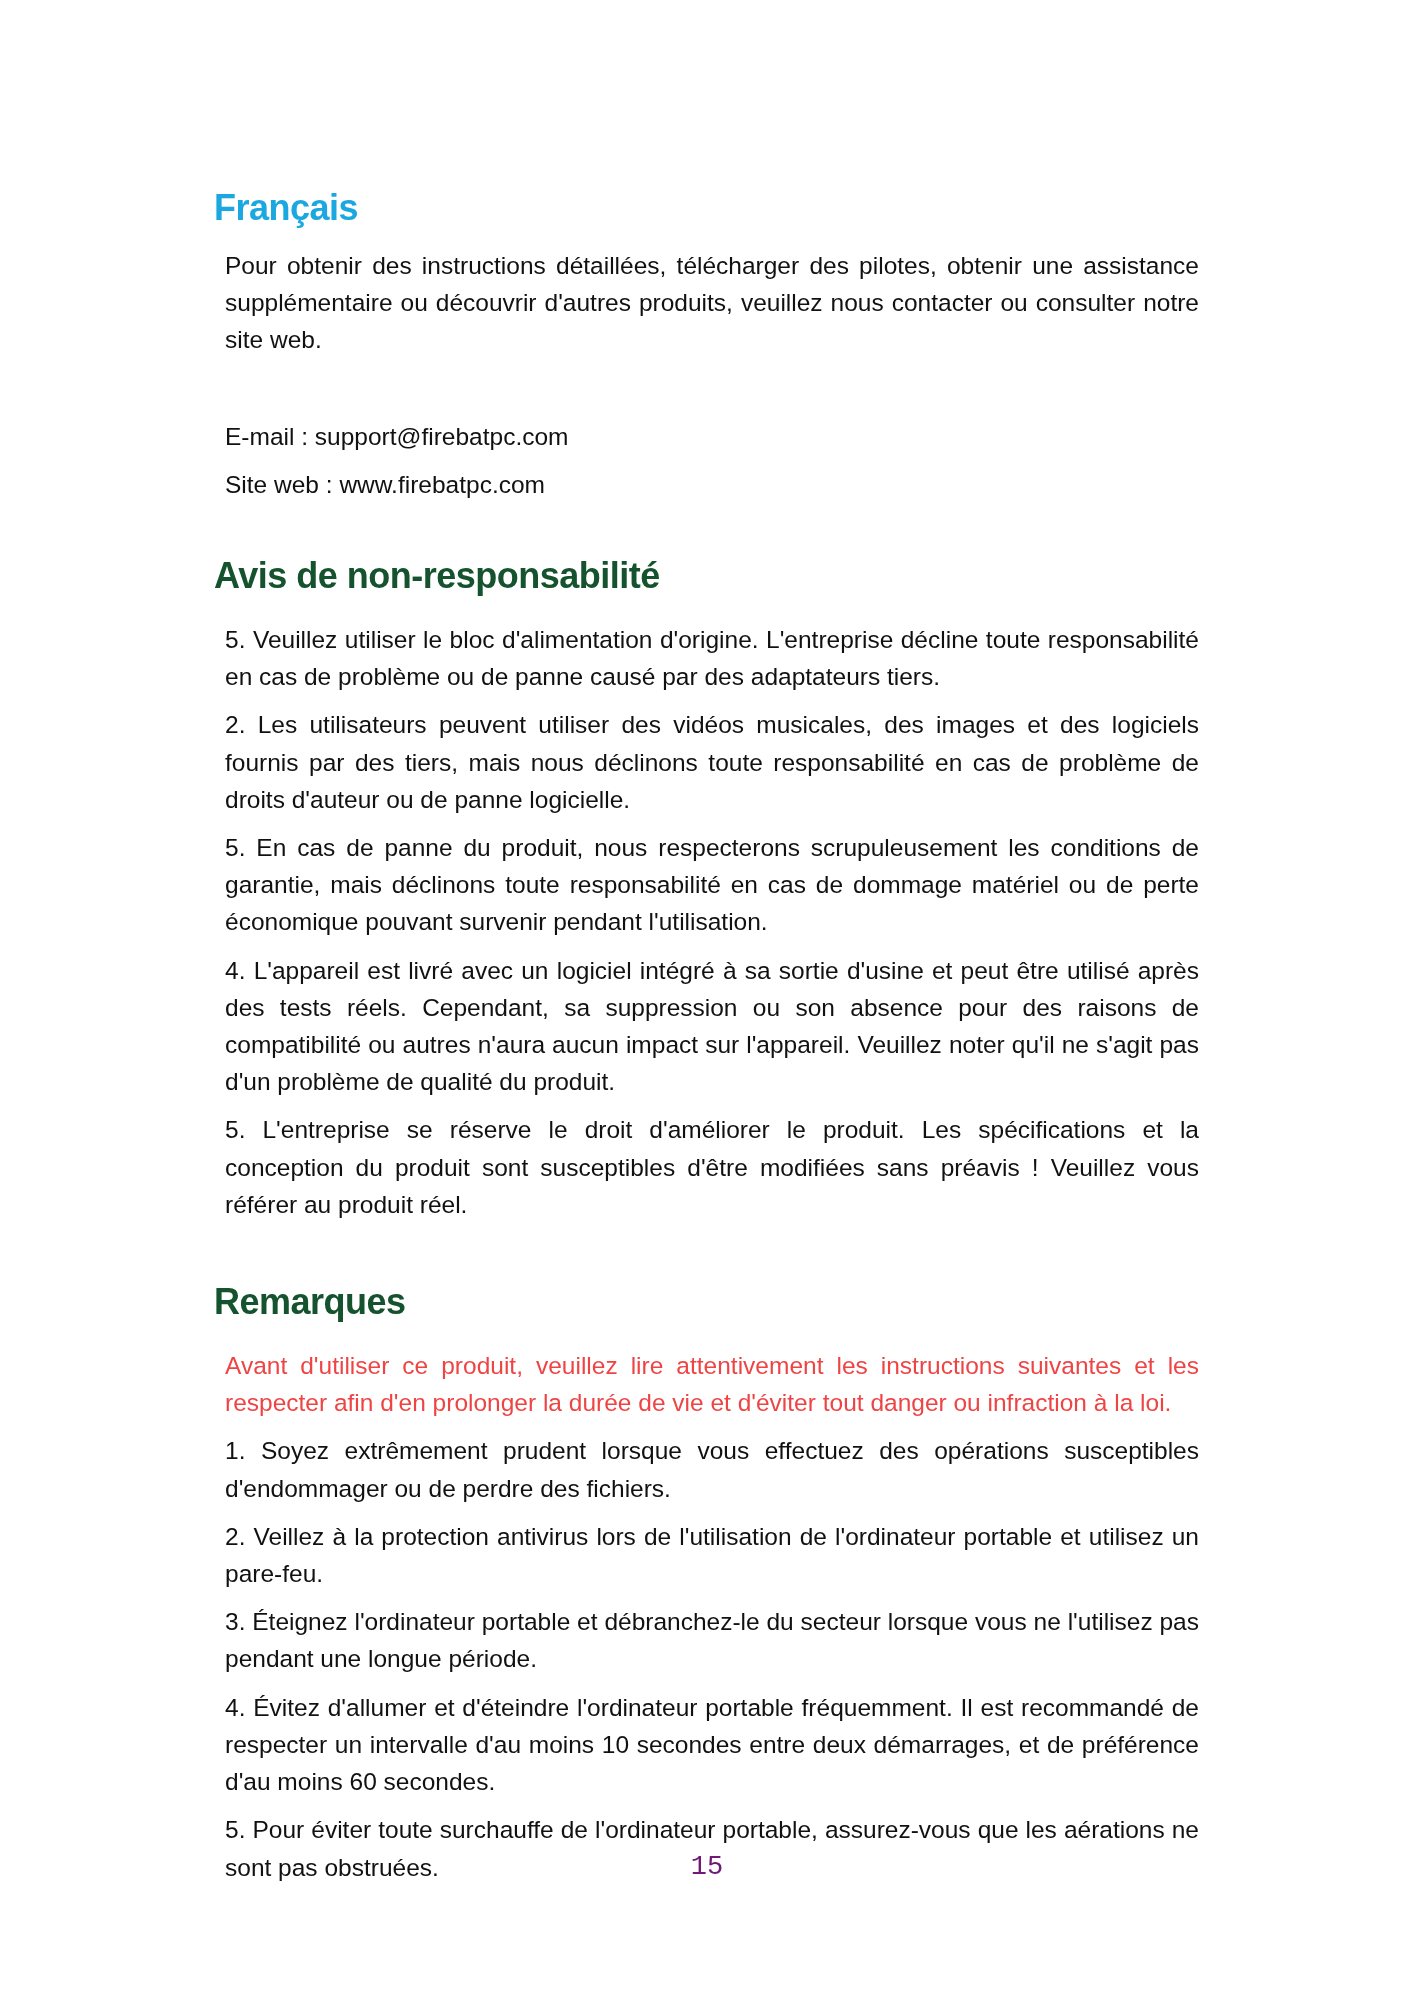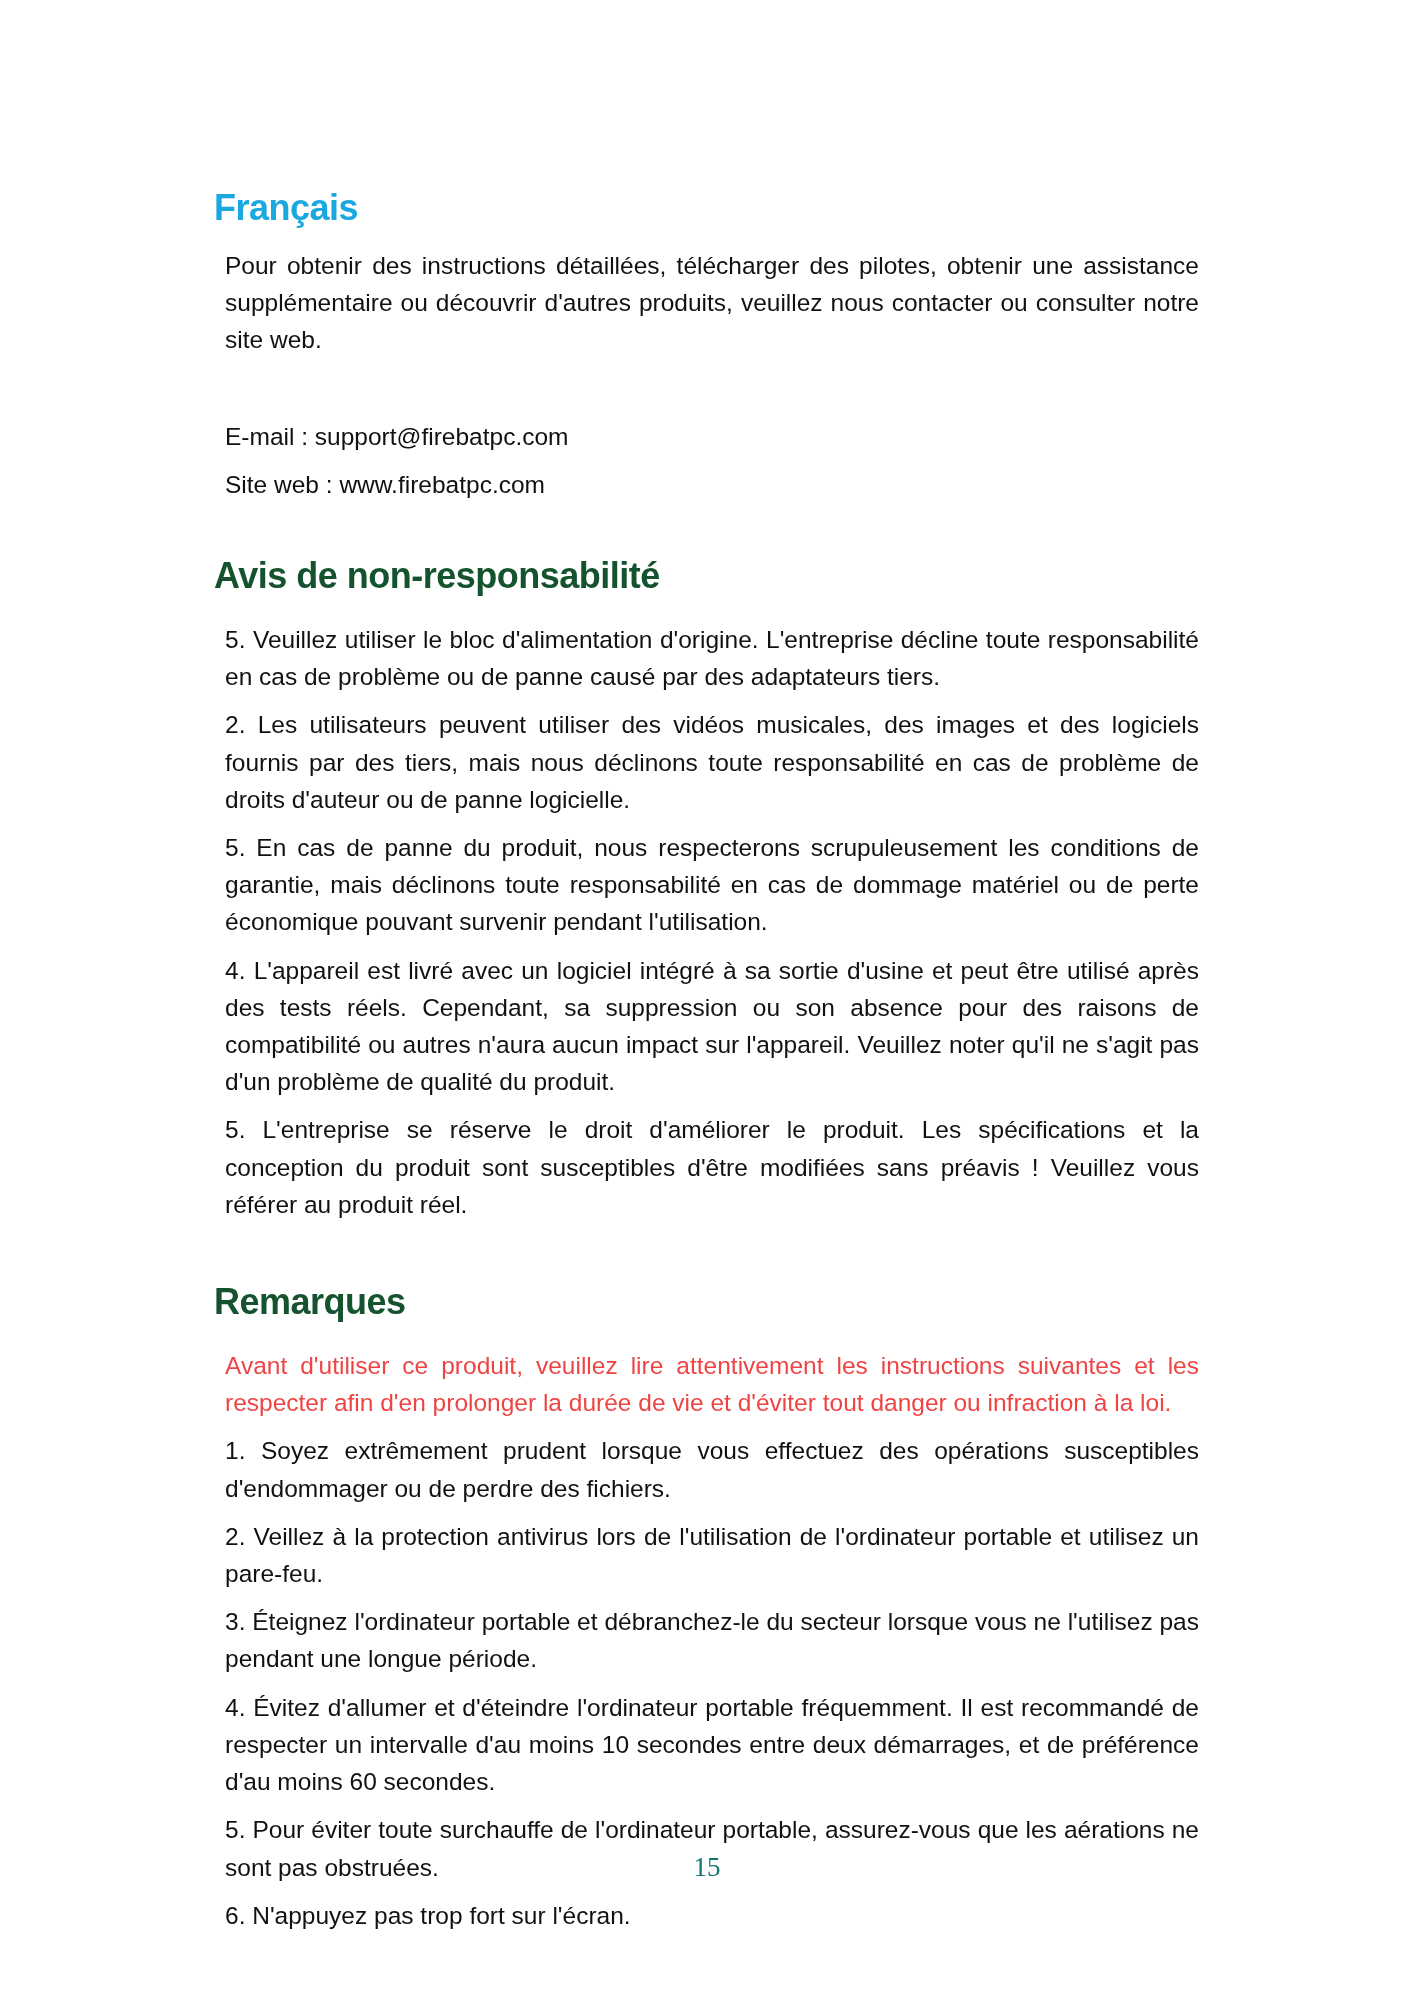--- a/index.html
+++ b/index.html
@@ -30,23 +30,23 @@
     .gap-section { height: 34px; }
     .gap-section2 { height: 40px; }
     .contact-line { text-align: right; }
     .section-head-gap { height: 6px; }
     .page-number {
       position: absolute;
       top: 1852px;
       left: 0;
       width: 1414px;
       text-align: center;
-      font-family: Liberation Serif, serif;
+      font-family: Liberation Mono, monospace;
       font-size: 27px;
-      color: #0f766e;
+      color: #701a75;
     }
   </style>
 </head>
 <body>
 
 <div class="page">
 
   <h1 class="h1 h-blue">Français</h1>
   <p>Pour obtenir des instructions détaillées, télécharger des pilotes, obtenir une assistance supplémentaire ou découvrir d'autres produits, veuillez nous contacter ou consulter notre site web.</p>
   <div class="gap-small"></div>
@@ -69,17 +69,16 @@
 
   <h2 class="h1 h-red">Remarques</h2>
   <div class="section-head-gap"></div>
   <p class="intro-note">Avant d'utiliser ce produit, veuillez lire attentivement les instructions suivantes et les respecter afin d'en prolonger la durée de vie et d'éviter tout danger ou infraction à la loi.</p>
   <div>
     <p>1. Soyez extrêmement prudent lorsque vous effectuez des opérations susceptibles d'endommager ou de perdre des fichiers.</p>
     <p>2. Veillez à la protection antivirus lors de l'utilisation de l'ordinateur portable et utilisez un pare-feu.</p>
     <p>3. Éteignez l'ordinateur portable et débranchez-le du secteur lorsque vous ne l'utilisez pas pendant une longue période.</p>
     <p>4. Évitez d'allumer et d'éteindre l'ordinateur portable fréquemment. Il est recommandé de respecter un intervalle d'au moins 10 secondes entre deux démarrages, et de préférence d'au moins 60 secondes.</p>
     <p>5. Pour éviter toute surchauffe de l'ordinateur portable, assurez-vous que les aérations ne sont pas obstruées.</p>
-    <p>6. N'appuyez pas trop fort sur l'écran.</p>
   </div>
 </div>
 
 <div class="page-number">15</div>
 
 </body></html>

